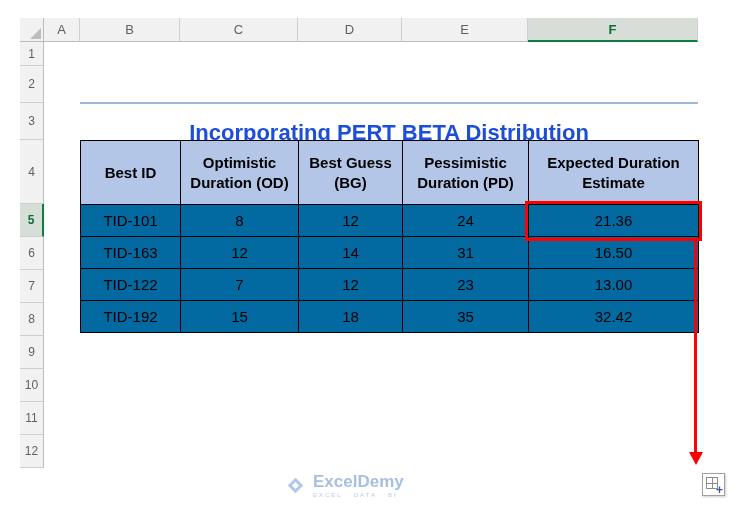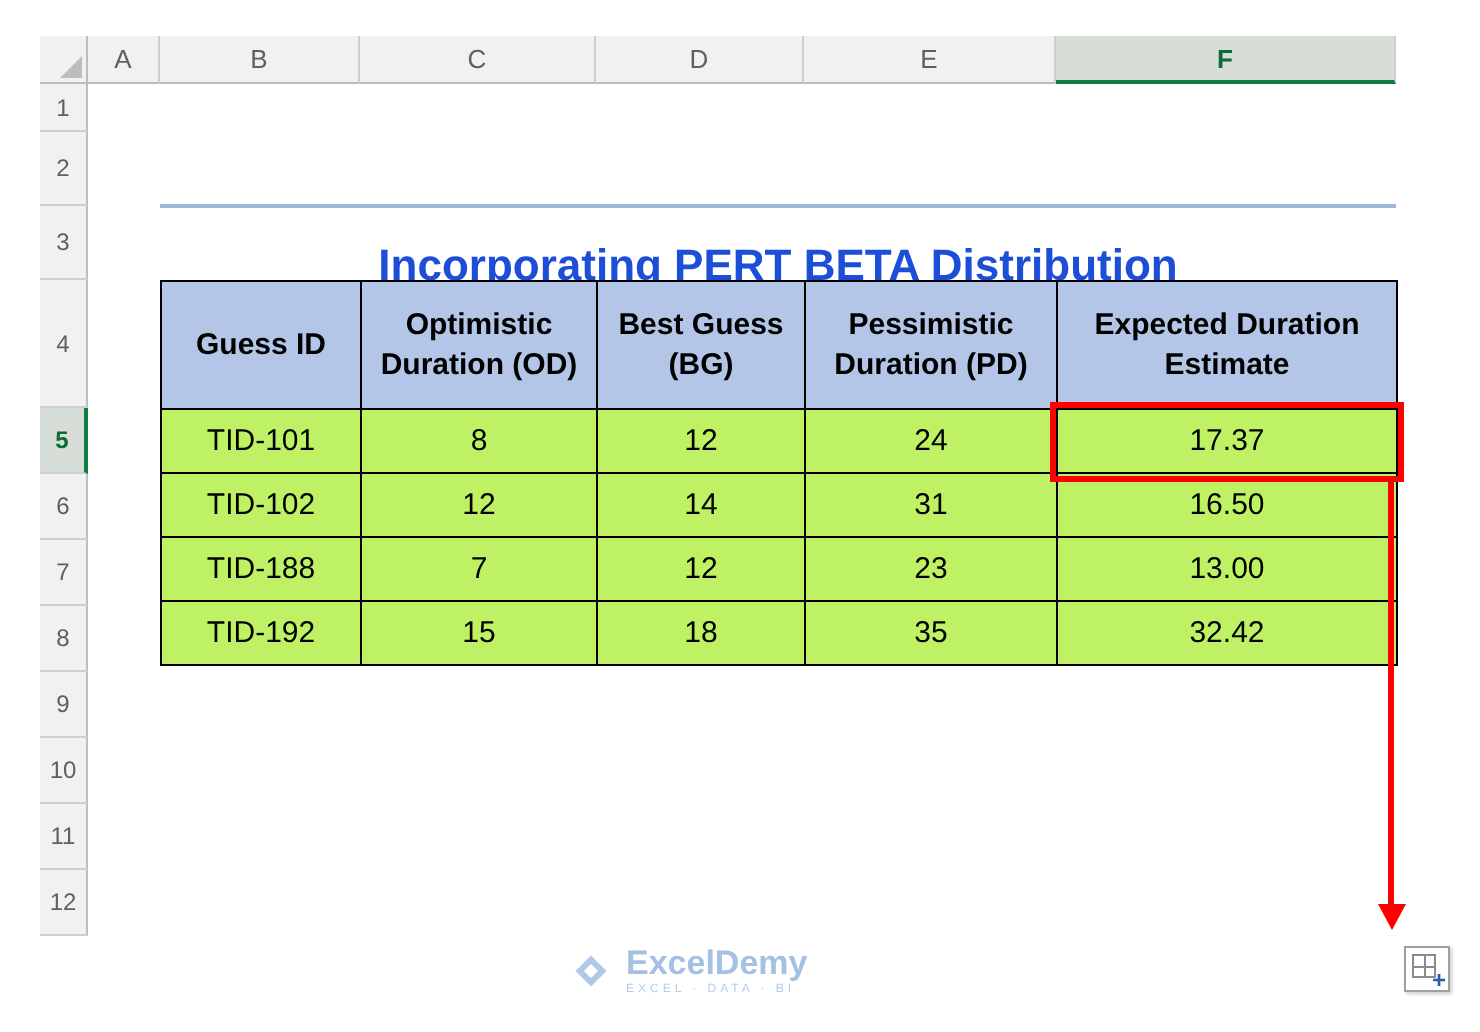--- a/index.html
+++ b/index.html
@@ -24,21 +24,21 @@
   
   .title { position:absolute; left:80px; top:72px; width:618px; text-align:center;
            font-size:22px; font-weight:bold; color:#1d4ed8;margin-top:48px; }
   .title-line { position:absolute; left:80px; top:102px; width:618px; height:2px; background:#9DB6D9; }
 
   
   .data-table { position:absolute; left:80px; top:140px; border-collapse:collapse;
                 table-layout:fixed; font-size:15px; color:#000; }
   .data-table th, .data-table td { border:1px solid #000; text-align:center; vertical-align:middle; padding:0 2px; }
   .data-table th { background:#B4C6E7; font-weight:bold; height:64px; line-height:1.3; }
-  .data-table td { height:32px; background:#bef264; }
+  .data-table td { height:32px; background:#0369a1; }
 
   
   .red-box { position:absolute; left:525px; top:201px; width:177px; height:40px;
              border:3px solid #FF0000; pointer-events:none; }
   .red-line { position:absolute; left:694px; top:241px; width:3px; height:211px; background:#FF0000; }
   .red-head { position:absolute; left:689px; top:452px; width:0; height:0;
               border-left:7px solid transparent; border-right:7px solid transparent;
               border-top:13px solid #FF0000; }
 
   
@@ -90,44 +90,44 @@
   <table class="data-table">
     <colgroup>
       <col style="width:100px">
         <col style="width:118px">
         <col style="width:104px">
         <col style="width:126px">
         <col style="width:170px">
     </colgroup>
     <thead>
       <tr>
-        <th>Guess ID</th>
+        <th>Best ID</th>
         <th>Optimistic Duration (OD)</th>
         <th>Best Guess (BG)</th>
         <th>Pessimistic Duration (PD)</th>
         <th>Expected Duration Estimate</th>
       </tr>
     </thead>
     <tbody>
       <tr>
         <td>TID-101</td>
         <td>8</td>
         <td>12</td>
         <td>24</td>
-        <td>17.37</td>
+        <td>21.36</td>
       </tr>
       <tr>
-        <td>TID-102</td>
+        <td>TID-163</td>
         <td>12</td>
         <td>14</td>
         <td>31</td>
         <td>16.50</td>
       </tr>
       <tr>
-        <td>TID-188</td>
+        <td>TID-122</td>
         <td>7</td>
         <td>12</td>
         <td>23</td>
         <td>13.00</td>
       </tr>
       <tr>
         <td>TID-192</td>
         <td>15</td>
         <td>18</td>
         <td>35</td>

